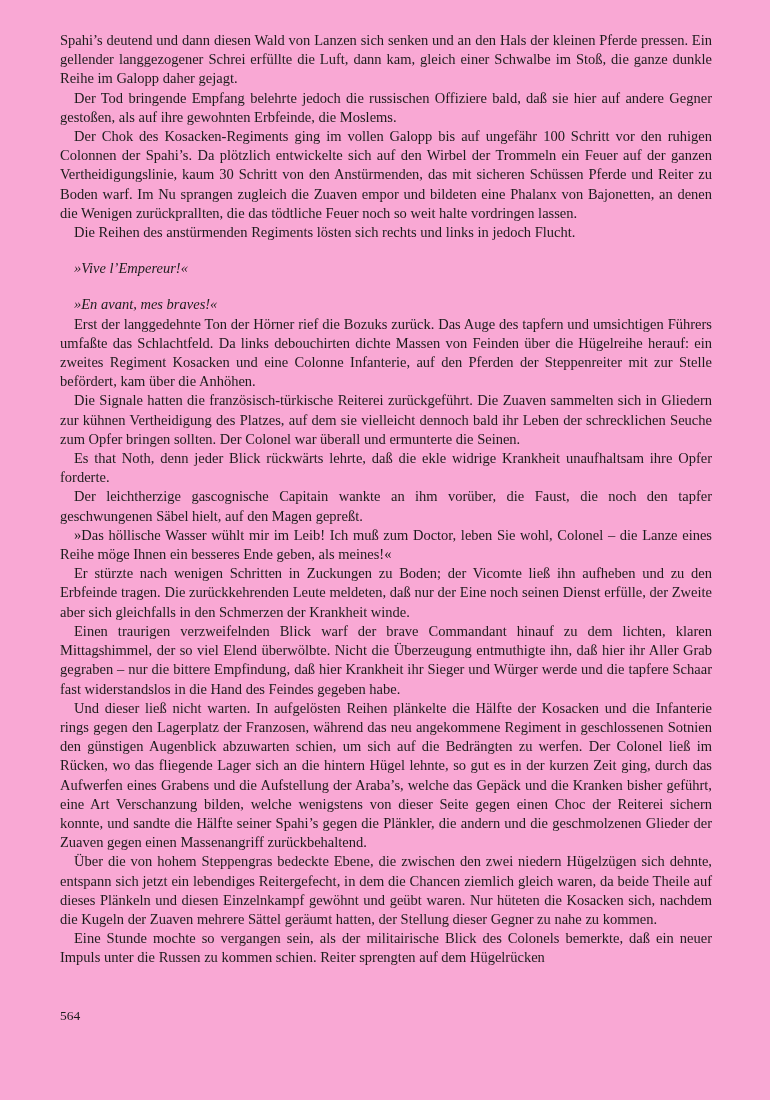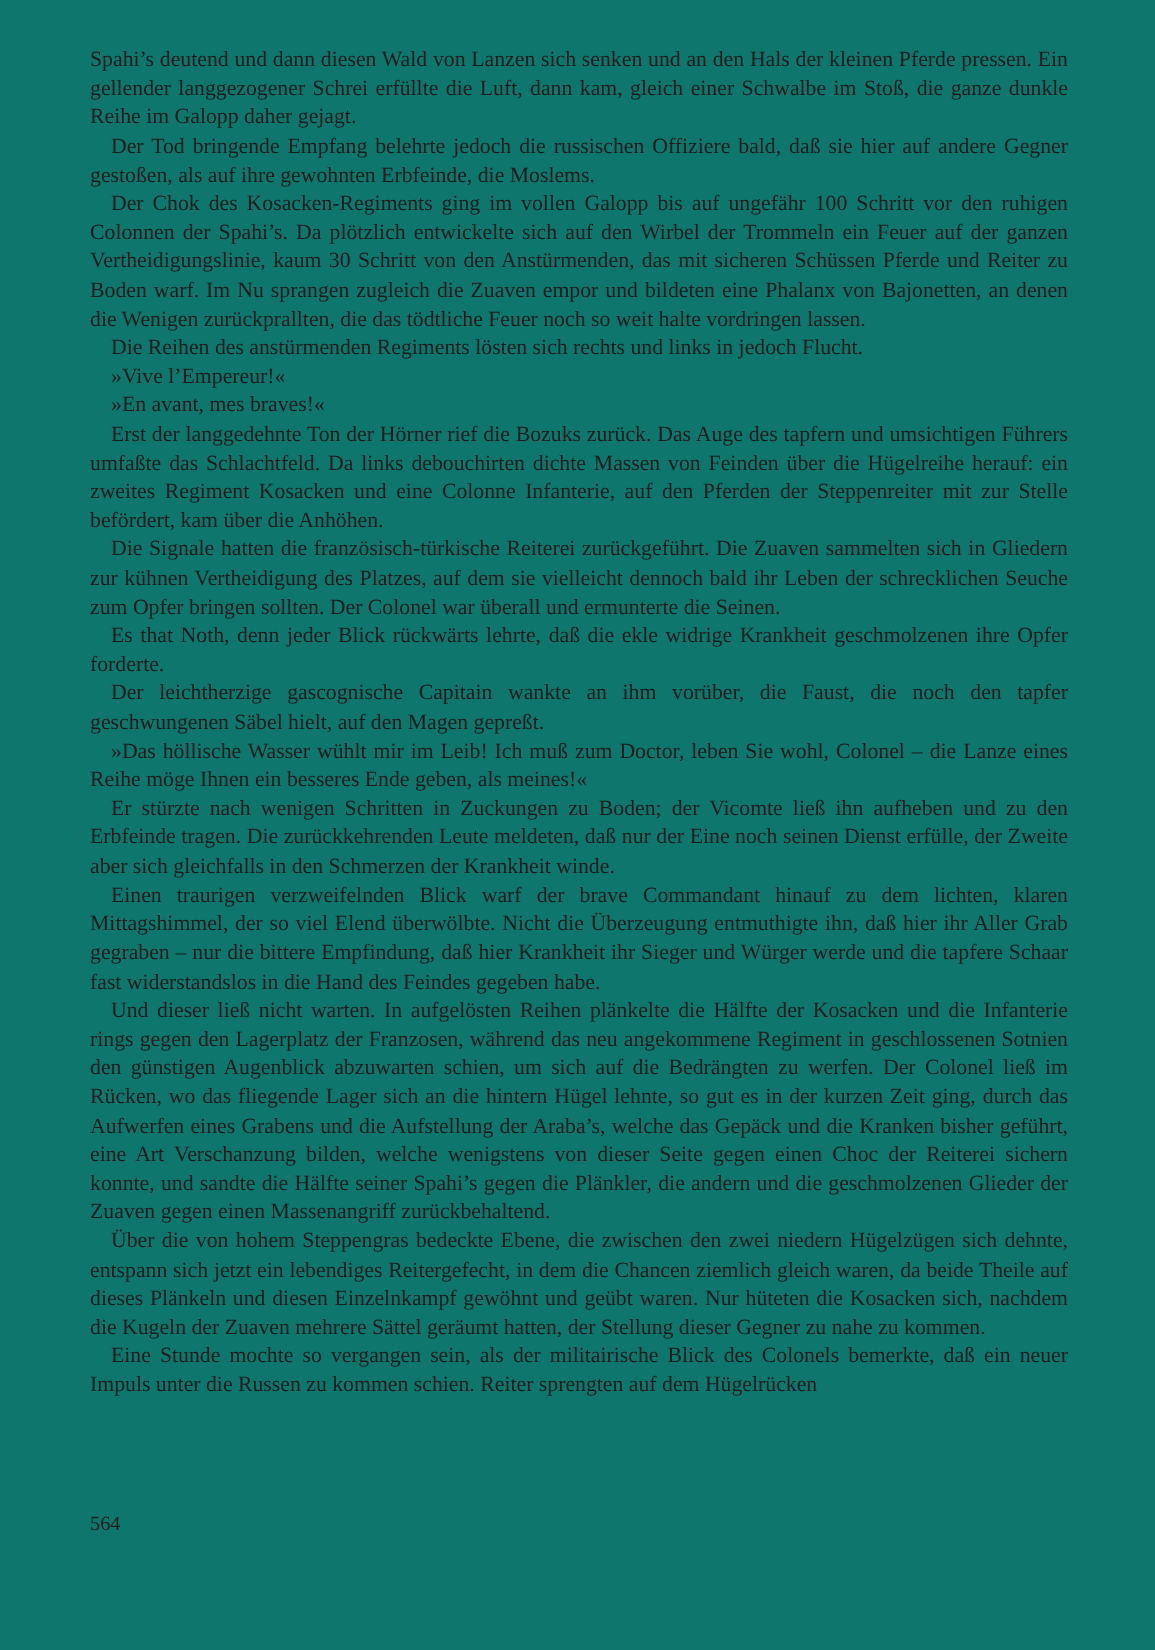--- a/index.html
+++ b/index.html
@@ -4,21 +4,21 @@
 <style>
   html, body {
     margin: 0;
     padding: 0;
     background: #ffffff;
   }
   .page {
     position: relative;
     width: 770px;
     height: 1100px;
-    background: #0f766e;
+    background: #f9a8d4;
     overflow: hidden;
   }
   .text-block {
     position: absolute;
     left: 60px;
     top: 31px;
     width: 652px;
     font-family: "Liberation Serif", serif;
     font-size: 14.5px;
     line-height: 19.2px;
@@ -28,20 +28,22 @@
     -webkit-hyphens: auto;
   }
   .text-block p {
     margin: 0;
     padding: 0;
   }
   .text-block p.indent {
     text-indent: 14px;
   }
   .text-block p.italic {
+    font-style: italic;
+    margin-top: 17px;
   }
   .page-number {
     position: absolute;
     left: 60px;
     top: 1008px;
     font-family: "Liberation Serif", serif;
     font-size: 13.5px;
     color: #1c1c1c;
   }
 </style>
@@ -51,21 +53,21 @@
 <div class="page">
   <div class="text-block">
       <p>Spahi’s deutend und dann diesen Wald von Lanzen sich senken und an den Hals der kleinen Pferde pressen. Ein gellender langgezogener Schrei erfüllte die Luft, dann kam, gleich einer Schwalbe im Stoß, die ganze dunkle Reihe im Galopp daher gejagt.</p>
       <p class="indent">Der Tod bringende Empfang belehrte jedoch die russischen Offiziere bald, daß sie hier auf andere Gegner gestoßen, als auf ihre gewohnten Erbfeinde, die Moslems.</p>
       <p class="indent">Der Chok des Kosacken-Regiments ging im vollen Galopp bis auf ungefähr 100 Schritt vor den ruhigen Colonnen der Spahi’s. Da plötzlich entwickelte sich auf den Wirbel der Trommeln ein Feuer auf der ganzen Vertheidigungslinie, kaum 30 Schritt von den Anstürmenden, das mit sicheren Schüssen Pferde und Reiter zu Boden warf. Im Nu sprangen zugleich die Zuaven empor und bildeten eine Phalanx von Bajonetten, an denen die Wenigen zurückprallten, die das tödtliche Feuer noch so weit halte vordringen lassen.</p>
       <p class="indent">Die Reihen des anstürmenden Regiments lösten sich rechts und links in jedoch Flucht.</p>
       <p class="indent italic">»Vive l’Empereur!«</p>
       <p class="indent italic">»En avant, mes braves!«</p>
       <p class="indent">Erst der langgedehnte Ton der Hörner rief die Bozuks zurück. Das Auge des tapfern und umsichtigen Führers umfaßte das Schlachtfeld. Da links debouchirten dichte Massen von Feinden über die Hügelreihe herauf: ein zweites Regiment Kosacken und eine Colonne Infanterie, auf den Pferden der Steppenreiter mit zur Stelle befördert, kam über die Anhöhen.</p>
       <p class="indent">Die Signale hatten die französisch-türkische Reiterei zurückgeführt. Die Zuaven sammelten sich in Gliedern zur kühnen Vertheidigung des Platzes, auf dem sie vielleicht dennoch bald ihr Leben der schrecklichen Seuche zum Opfer bringen sollten. Der Colonel war überall und ermunterte die Seinen.</p>
-      <p class="indent">Es that Noth, denn jeder Blick rückwärts lehrte, daß die ekle widrige Krankheit geschmolzenen ihre Opfer forderte.</p>
+      <p class="indent">Es that Noth, denn jeder Blick rückwärts lehrte, daß die ekle widrige Krankheit unaufhaltsam ihre Opfer forderte.</p>
       <p class="indent">Der leichtherzige gascognische Capitain wankte an ihm vorüber, die Faust, die noch den tapfer geschwungenen Säbel hielt, auf den Magen gepreßt.</p>
       <p class="indent">»Das höllische Wasser wühlt mir im Leib! Ich muß zum Doctor, leben Sie wohl, Colonel – die Lanze eines Reihe möge Ihnen ein besseres Ende geben, als meines!«</p>
       <p class="indent">Er stürzte nach wenigen Schritten in Zuckungen zu Boden; der Vicomte ließ ihn aufheben und zu den Erbfeinde tragen. Die zurückkehrenden Leute meldeten, daß nur der Eine noch seinen Dienst erfülle, der Zweite aber sich gleichfalls in den Schmerzen der Krankheit winde.</p>
       <p class="indent">Einen traurigen verzweifelnden Blick warf der brave Commandant hinauf zu dem lichten, klaren Mittagshimmel, der so viel Elend überwölbte. Nicht die Überzeugung entmuthigte ihn, daß hier ihr Aller Grab gegraben – nur die bittere Empfindung, daß hier Krankheit ihr Sieger und Würger werde und die tapfere Schaar fast widerstandslos in die Hand des Feindes gegeben habe.</p>
       <p class="indent">Und dieser ließ nicht warten. In aufgelösten Reihen plänkelte die Hälfte der Kosacken und die Infanterie rings gegen den Lagerplatz der Franzosen, während das neu angekommene Regiment in geschlossenen Sotnien den günstigen Augenblick abzuwarten schien, um sich auf die Bedrängten zu werfen. Der Colonel ließ im Rücken, wo das fliegende Lager sich an die hintern Hügel lehnte, so gut es in der kurzen Zeit ging, durch das Aufwerfen eines Grabens und die Aufstellung der Araba’s, welche das Gepäck und die Kranken bisher geführt, eine Art Verschanzung bilden, welche wenigstens von dieser Seite gegen einen Choc der Reiterei sichern konnte, und sandte die Hälfte seiner Spahi’s gegen die Plänkler, die andern und die geschmolzenen Glieder der Zuaven gegen einen Massenangriff zurückbehaltend.</p>
       <p class="indent">Über die von hohem Steppengras bedeckte Ebene, die zwischen den zwei niedern Hügelzügen sich dehnte, entspann sich jetzt ein lebendiges Reitergefecht, in dem die Chancen ziemlich gleich waren, da beide Theile auf dieses Plänkeln und diesen Einzelnkampf gewöhnt und geübt waren. Nur hüteten die Kosacken sich, nachdem die Kugeln der Zuaven mehrere Sättel geräumt hatten, der Stellung dieser Gegner zu nahe zu kommen.</p>
       <p class="indent">Eine Stunde mochte so vergangen sein, als der militairische Blick des Colonels bemerkte, daß ein neuer Impuls unter die Russen zu kommen schien. Reiter sprengten auf dem Hügelrücken</p>
     </div>
   <div class="page-number">564</div>
 </div>

